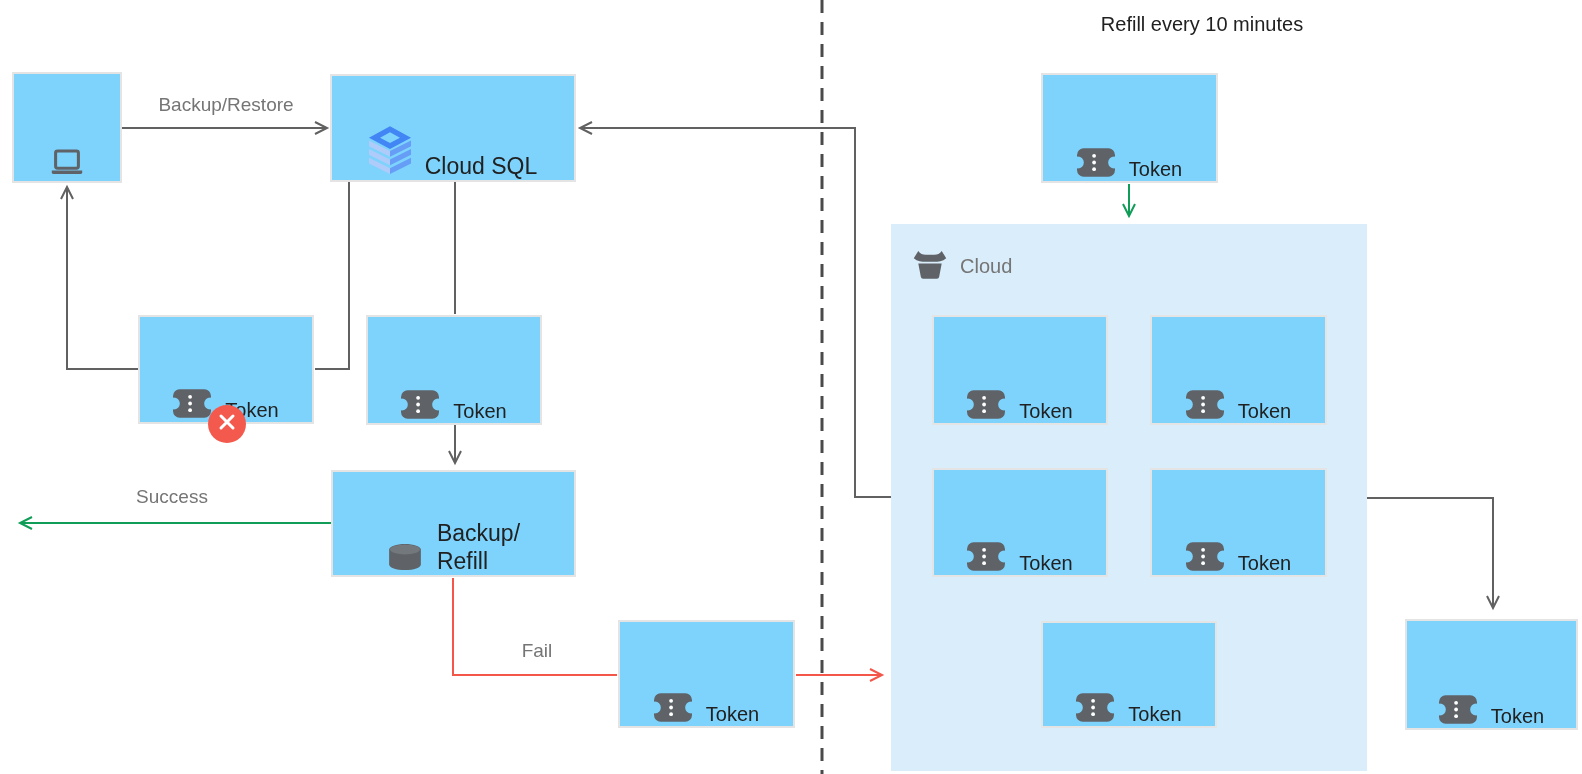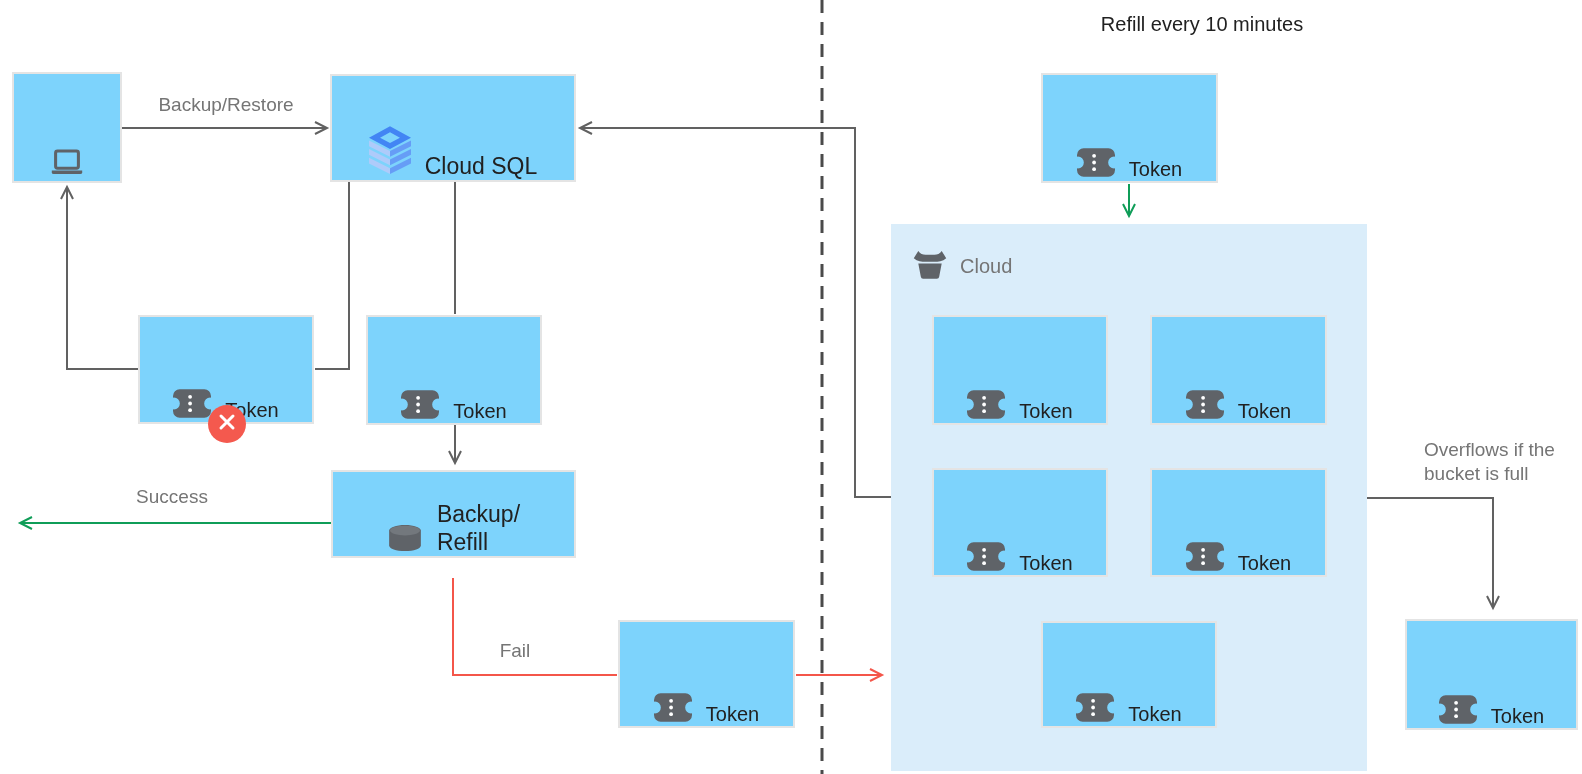--- a/index.html
+++ b/index.html
@@ -91,25 +91,21 @@
     <path class="w wgreen" d="M331,523 H20" marker-end="url(#mgreen)"></path>
     <path class="w wred" d="M453,578 V675 H617"></path>
     <path class="w wred" d="M796,675 H882" marker-end="url(#mred)"></path>
     <path class="w wg" d="M1367,498 H1493 V608" marker-end="url(#mg)"></path>
   </svg>
 
   <div class="title" style="left:1202px;top:13px">Refill every 10 minutes</div>
 
   <div class="elabel" style="left:226px;top:105px">Backup/Restore</div>
   <div class="elabel" style="left:172px;top:497px">Success</div>
-  <div class="elabel" style="left:515px;top:651px">Fail</div>
-  <div class="overflow-label" style="left:1424px;top:438px">
-    <div>Overflows if the</div>
-    <div>bucket is full</div>
-  </div>
+  <div class="elabel" style="left:537px;top:651px">Fail</div>
 
   <div class="box" style="left:12px;top:72px;width:110px;height:111px">
     <span>
       <svg viewBox="0 0 40 30" width="38" height="29">
         <rect x="8" y="3" width="24" height="18" rx="2" fill="none" class="ic-stroke" stroke-width="3.2"></rect>
         <path class="ic" d="M4,23.5 H36 V25.2 A2,2 0 0 1 34,27.2 H6 A2,2 0 0 1 4,25.2 Z"></path>
       </svg>
     </span>
   </div>
 
@@ -145,21 +141,21 @@
       <svg viewBox="0 0 40 30" width="38" height="29">
         <path class="ic" fill-rule="evenodd" d="M7,0 H33 A7,7 0 0 1 40,7 V23 A7,7 0 0 1 33,30 H7 A7,7 0 0 1 0,23 V7 A7,7 0 0 1 7,0 Z M7.2,15 A6.2,6.2 0 0 0 -5.2,15 A6.2,6.2 0 0 0 7.2,15 Z M45.2,15 A6.2,6.2 0 0 0 32.8,15 A6.2,6.2 0 0 0 45.2,15 Z"></path>
         <circle class="dot" cx="18" cy="8" r="2"></circle>
           <circle class="dot" cx="18" cy="15" r="2"></circle>
           <circle class="dot" cx="18" cy="22" r="2"></circle>
       </svg>
     </span>
     <span class="node-label">Token</span>
   </div>
 
-  <div class="box" style="left:331px;top:470px;width:245px;height:88px">
+  <div class="box" style="left:331px;top:470px;width:245px;height:107px">
     <span>
       <svg viewBox="0 0 38 30" width="36" height="28">
         <path class="ic" d="M2,7 C2,3.7 9.6,1 19,1 C28.4,1 36,3.7 36,7 V23 C36,26.3 28.4,29 19,29 C9.6,29 2,26.3 2,23 Z"></path>
         <ellipse cx="19" cy="7" rx="16" ry="5.2" fill="#73787d"></ellipse>
       </svg>
     </span>
     <span class="two-line node-label big">
       <span>Backup/</span>
       <span>Refill</span>
     </span>

